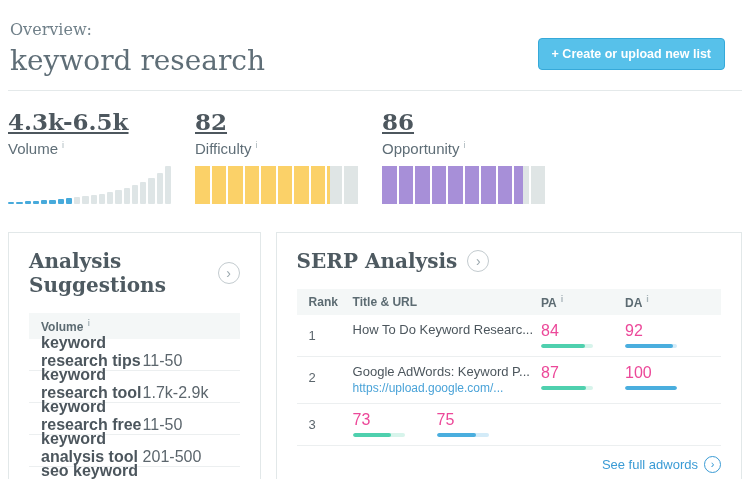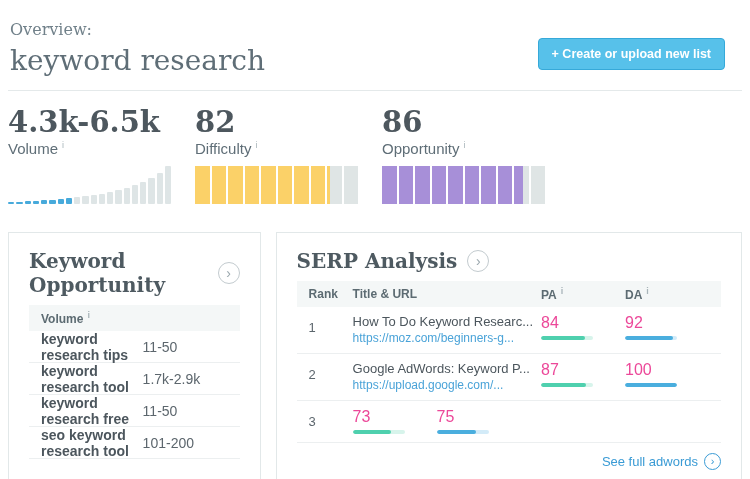--- a/index.html
+++ b/index.html
@@ -17,46 +17,46 @@
     position:absolute;top:38px;right:25px;
     background:#57c1ea;border:1px solid #36a9d9;color:#fff;
     font-size:12.5px;font-weight:bold;padding:8px 13px;border-radius:4px;
     font-family:"Liberation Sans",sans-serif;cursor:pointer;
   }
   .divider{height:1px;background:#e4e9ea;margin:13px 8px 0;}
 
   
   .metrics{display:flex;gap:24px;padding:18px 0 0 8px;}
   .metric{width:163px;}
-  .metric-value{font-family:"DejaVu Serif",serif;font-weight:bold;font-size:29px;color:#4d575e;line-height:26px;}
+  .metric-value{font-family:"DejaVu Serif",serif;font-weight:bold;font-size:23px;color:#4d575e;line-height:26px;text-decoration:underline;}
   .metric-label-row{font-size:15px;color:#5f6e77;margin-top:1px;line-height:19px;}
   .info{font-size:9px;color:#a9b5ba;margin-left:4px;vertical-align:super;cursor:pointer;}
   .histogram{display:flex;align-items:flex-end;gap:2px;height:40px;margin-top:6px;}
   .hbar{flex:1;border-radius:1px;}
   .segments{display:flex;gap:2px;height:38px;margin-top:8px;}
   .seg{flex:1;}
 
   
   .panels{display:flex;gap:15px;padding:28px 8px 0;}
   .panel{flex:1;border:1px solid #e2e8e9;background:#fff;height:278px;padding:16px 20px;box-sizing:border-box;}
   .panel-title-row{display:flex;align-items:center;gap:10px;}
   h2.panel-title{font-family:"DejaVu Serif",serif;font-weight:bold;font-size:20px;color:#4e5a61;margin:0;}
   .circle-chevron{
     width:20px;height:20px;border:1px solid #c3cbcf;border-radius:50%;
     display:inline-flex;align-items:center;justify-content:center;
     color:#9aa7ad;font-size:14px;line-height:1;cursor:pointer;flex:0 0 auto;
   }
   .circle-chevron.blue{width:15px;height:15px;border-color:#3a9bd5;color:#3a9bd5;font-size:11px;}
 
   .thead{display:flex;background:#f4f7f7;height:26px;align-items:center;
-    font-size:12px;font-weight:bold;color:#5c6b72;margin-top:8px;padding:0 12px;justify-content:space-between;}
+    font-size:12px;font-weight:bold;color:#5c6b72;margin-top:16px;padding:0 12px;justify-content:space-between;}
   .col-kw{flex:1;}
   .col-vol{width:85px;}
-  .kw-row{display:flex;align-items:center;height:31px;border-bottom:1px solid #eceff0;
-    font-size:14px;color:#4c565d;padding:0 12px;}
+  .kw-row{display:flex;align-items:flex-end;height:31px;border-bottom:1px solid #eceff0;
+    font-size:16px;color:#4c565d;padding:0 12px;}
   .kw-row .col-kw{font-weight:bold;}
   .kw-row .col-vol{font-weight:400;color:#5c666d;}
 
   .col-rank{width:44px;}
   .col-title{flex:1;padding-right:8px;}
   .col-score{width:84px;}
   .serp-row{display:flex;align-items:flex-start;padding:7px 12px 8px;border-bottom:1px solid #eceff0;}
   .serp-row .col-rank{font-size:13px;color:#5c666d;padding-top:6px;}
   .serp-title{font-size:13px;color:#4c565d;margin-bottom:2px;white-space:nowrap;}
   .serp-url{font-size:12px;color:#4aa3d8;white-space:nowrap;cursor:pointer;}
@@ -138,38 +138,42 @@
           <div class="seg" style="background: linear-gradient(to right, rgb(167, 143, 216) 60%, rgb(223, 229, 229) 60%);"></div>
           <div class="seg" style="background: rgb(223, 229, 229);"></div>
         </div>
     </div>
   </section>
 
   <section class="panels">
 
     <div class="panel">
       <div class="panel-title-row">
-        <h2 class="panel-title">Keyword Opportunity</h2>
+        <h2 class="panel-title">Analysis Suggestions</h2>
         <span class="circle-chevron">›</span>
       </div>
       <div class="thead">
         <span class="col-vol"><span>Volume</span><span class="info">i</span></span>
       </div>
       <div>
           <div class="kw-row">
             <span class="col-kw">keyword research tips</span>
             <span class="col-vol">11-50</span>
           </div>
           <div class="kw-row">
             <span class="col-kw">keyword research tool</span>
             <span class="col-vol">1.7k-2.9k</span>
           </div>
           <div class="kw-row">
             <span class="col-kw">keyword research free</span>
             <span class="col-vol">11-50</span>
+          </div>
+          <div class="kw-row">
+            <span class="col-kw">keyword analysis tool</span>
+            <span class="col-vol">201-500</span>
           </div>
           <div class="kw-row">
             <span class="col-kw">seo keyword research tool</span>
             <span class="col-vol">101-200</span>
           </div>
         </div>
 
     </div>
 
     <div class="panel">
@@ -181,21 +185,20 @@
         <span class="col-rank">Rank</span>
         <span class="col-title">Title &amp; URL</span>
         <span class="col-score"><span>PA</span><span class="info">i</span></span>
         <span class="col-score"><span>DA</span><span class="info">i</span></span>
       </div>
       <div>
           <div class="serp-row">
             <span class="col-rank">1</span>
             <span class="col-title">
               <div class="serp-title">How To Do Keyword Researc...</div>
-              <div class="serp-url">https://moz.com/beginners-g...</div>
             </span>
             <span class="col-score">
               <div class="score-val">84</div>
               <div class="track" style="background: rgb(215, 244, 235);">
                 <div class="fill" style="background: rgb(79, 208, 174); width: 84%;"></div>
               </div>
             </span>
             <span class="col-score">
               <div class="score-val">92</div>
               <div class="track" style="background: rgb(211, 235, 248);">

